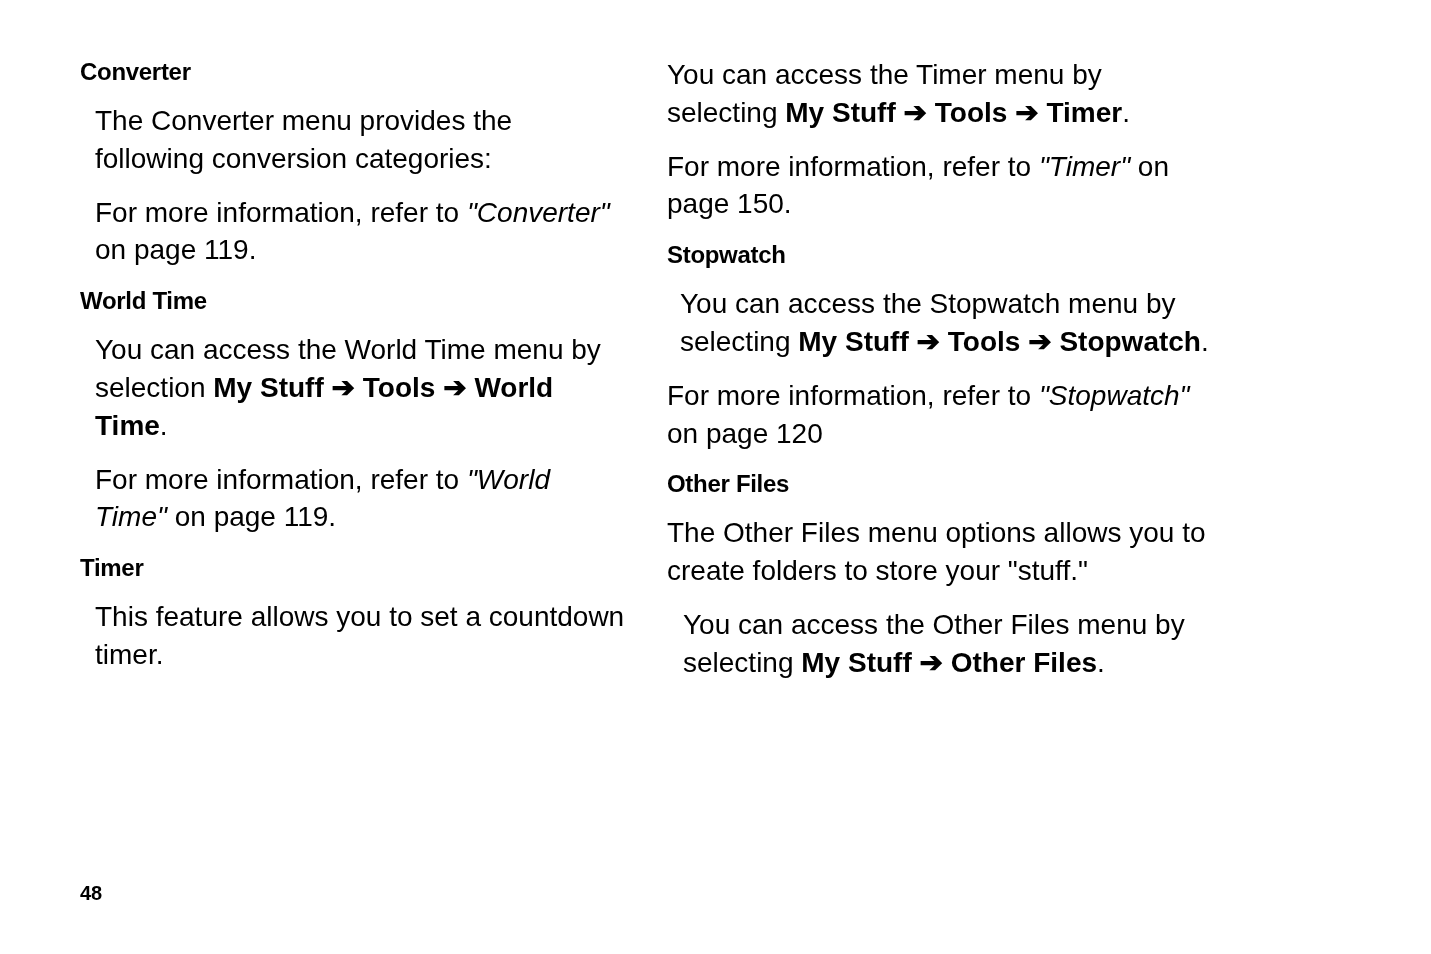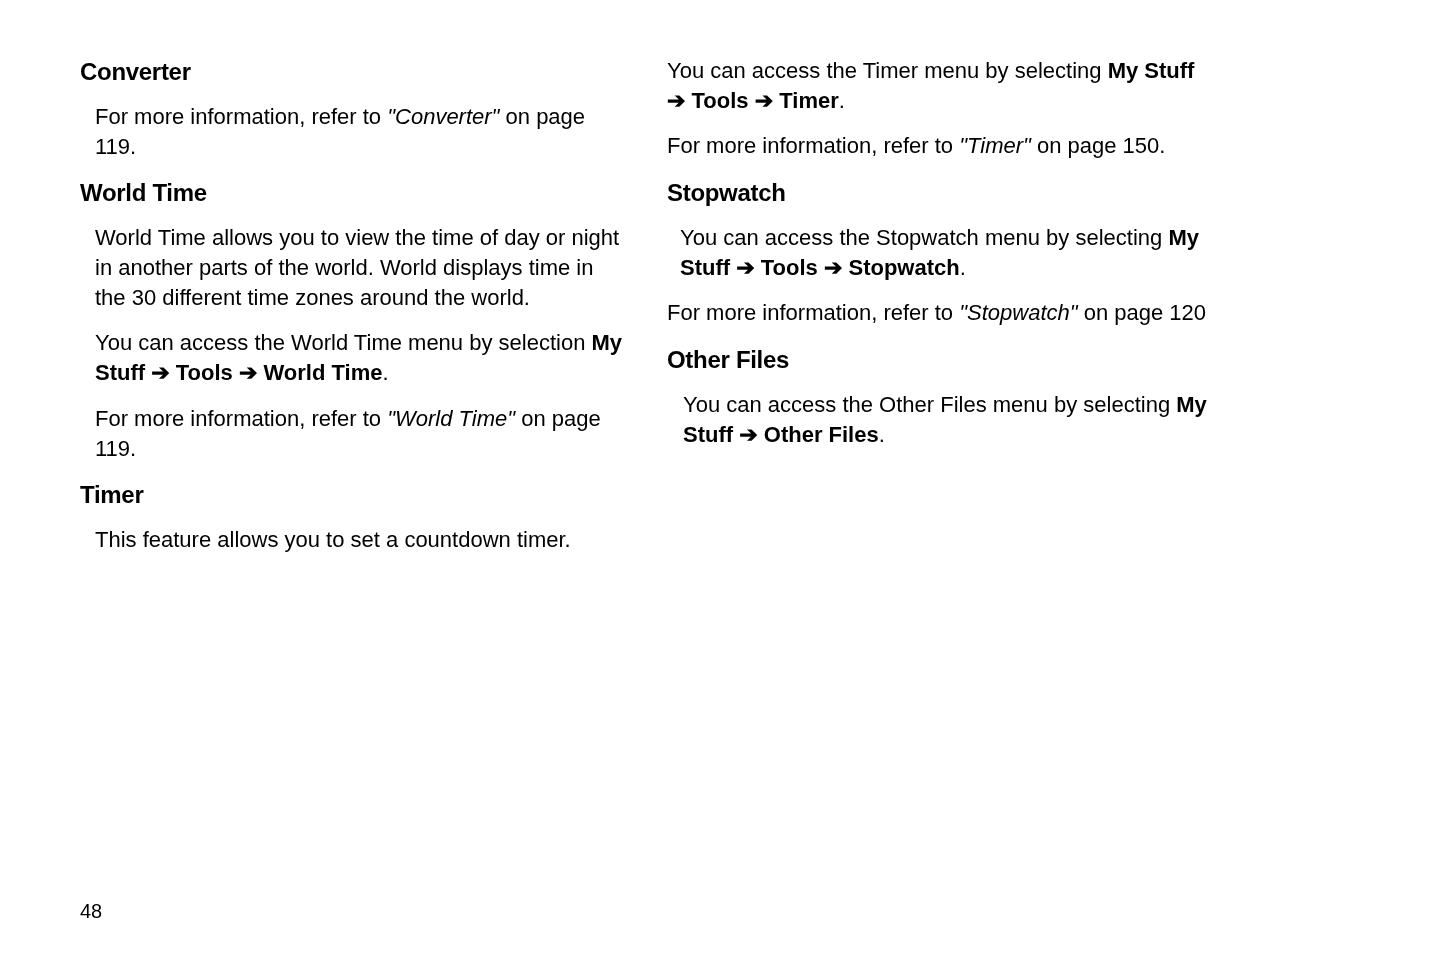--- a/index.html
+++ b/index.html
@@ -26,21 +26,21 @@
     flex-direction: column;
   }
   .heading {
     font-weight: 900;
     font-size: 24px;
     margin: 8px 0 10px 0;
     font-stretch: condensed;
     letter-spacing: -0.3px;
   }
   .para {
-    font-size: 22px;
+    font-size: 28px;
     line-height: 1.35;
     margin: 6px 0 10px 15px;
     font-stretch: condensed;
   }
   ul.bullets {
     list-style: none;
     margin: 0 0 10px 15px;
     padding: 0;
   }
   ul.bullets li {
@@ -52,38 +52,39 @@
     content: "• ";
   }
   .bold { font-weight: 700; }
   .italic { font-style: italic; }
   .arrow {
     font-weight: 700;
   }
   .pagenum {
     position: absolute;
     left: 80px;
-    bottom: 31px;
+    bottom: 49px;
     font-size: 20px;
     font-stretch: condensed;
+    font-weight: bold;
   }
 </style>
 </head>
 <body>
 
 <div class="page">
   <div class="col">
 
     <div class="heading">Converter</div>
+    <div class="para">The Converter menu provides the following conversion categories:</div>
     <div class="para">
       <span>For more information, refer to </span><span class="italic">"Converter"</span><span> on page 119.</span>
     </div>
 
     <div class="heading">World Time</div>
-    <div class="para">World Time allows you to view the time of day or night in another parts of the world. World displays time in the 30 different time zones around the world.</div>
     <div class="para">
       <span>You can access the World Time menu by selection </span><span class="bold">My Stuff</span><span class="arrow"> ➔ </span><span class="bold">Tools</span><span class="arrow"> ➔ </span><span class="bold">World Time</span><span>.</span>
     </div>
     <div class="para">
       <span>For more information, refer to </span><span class="italic">"World Time"</span><span> on page 119.</span>
     </div>
 
     <div class="heading">Timer</div>
     <div class="para">This feature allows you to set a countdown timer.</div>
 
@@ -100,20 +101,21 @@
 
     <div class="heading">Stopwatch</div>
     <div class="para" style="margin-left:13px;">
       <span>You can access the Stopwatch menu by selecting </span><span class="bold">My Stuff</span><span class="arrow"> ➔ </span><span class="bold">Tools</span><span class="arrow"> ➔ </span><span class="bold">Stopwatch</span><span>.</span>
     </div>
     <div class="para" style="margin-left:0;">
       <span>For more information, refer to </span><span class="italic">"Stopwatch"</span><span> on page 120</span>
     </div>
 
     <div class="heading">Other Files</div>
+    <div class="para" style="margin-left:0;">The Other Files menu options allows you to create folders to store your "stuff."</div>
     <div class="para" style="margin-left:16px;">
       <span>You can access the Other Files menu by selecting </span><span class="bold">My Stuff</span><span class="arrow"> ➔ </span><span class="bold">Other Files</span><span>.</span>
     </div>
 
   </div>
 </div>
 
 <div class="pagenum">48</div>
 
 </body></html>

